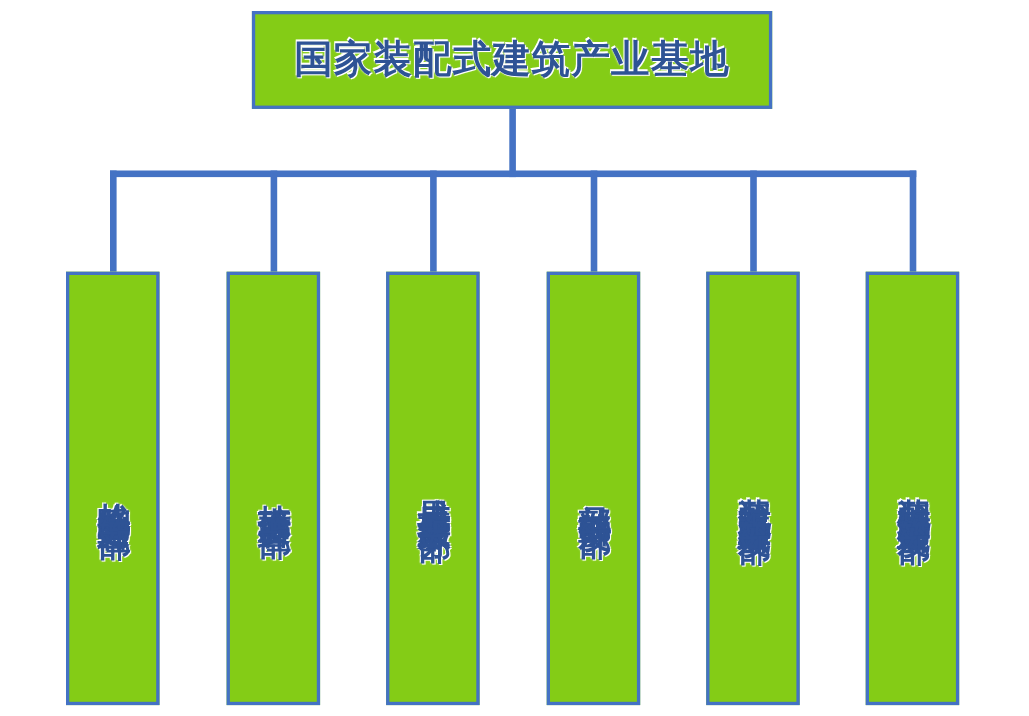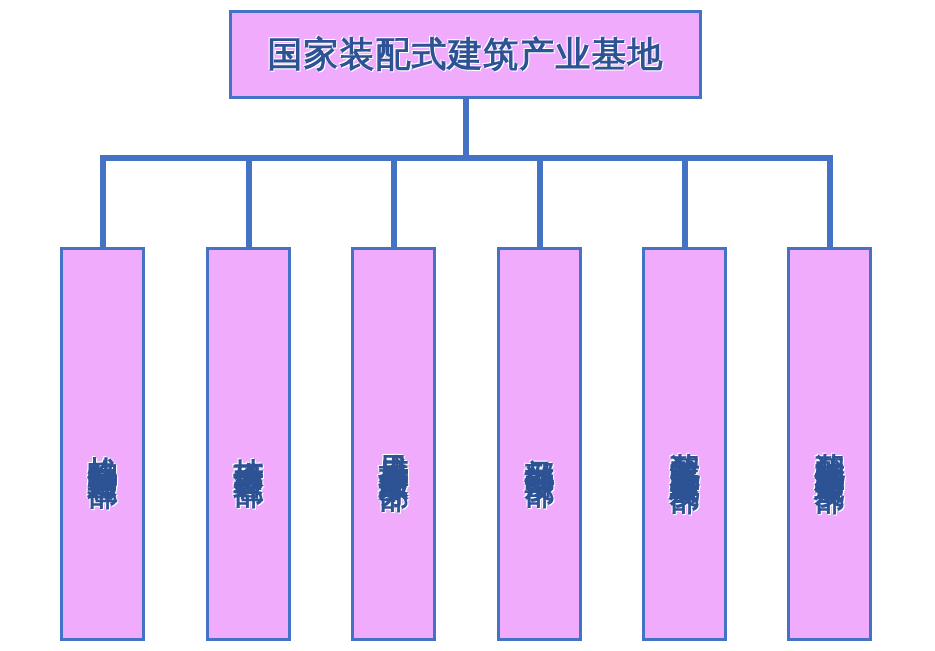--- a/index.html
+++ b/index.html
@@ -21,21 +21,21 @@
   
   .conn {
     position: absolute;
     background: #4472C4;
   }
   
   .node {
     position: absolute;
     box-sizing: border-box;
     border: 3px solid #4472C4;
-    background: #f0abfc;
+    background: #84cc16;
     display: flex;
     align-items: center;
     justify-content: center;
   }
   .node-root {
     left: 229px;
     top: 10px;
     width: 473px;
     height: 89px;
   }

